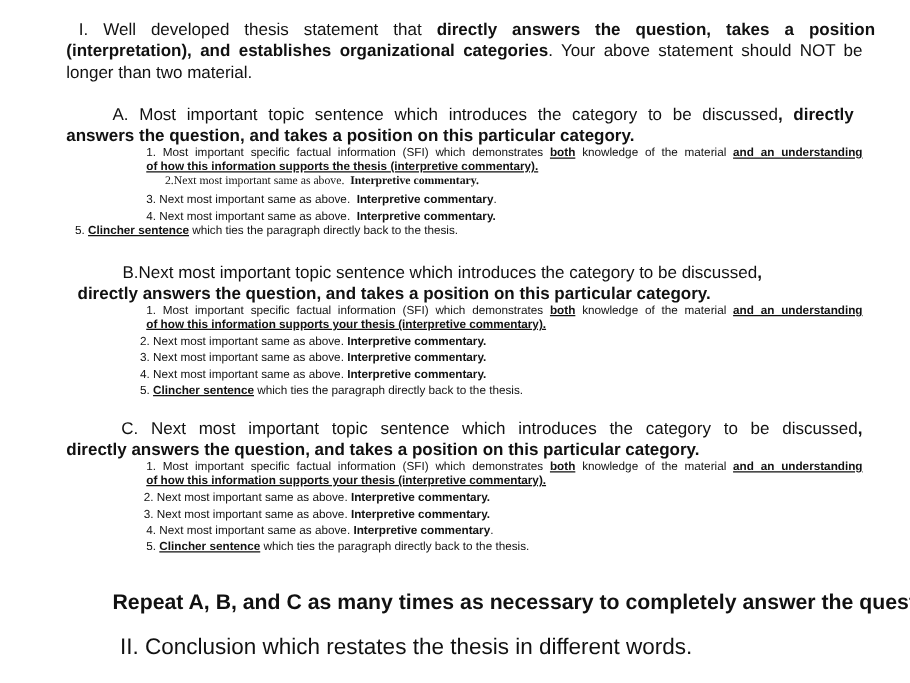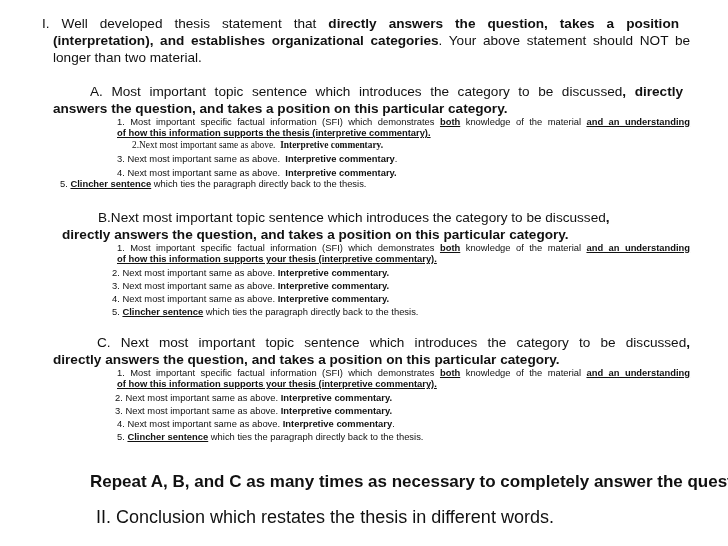--- a/index.html
+++ b/index.html
@@ -10,21 +10,21 @@
   .line { position: absolute; white-space: nowrap; }
   .big { font-size: 13.6px; line-height: 17px; }
   .small { font-size: 9.4px; line-height: 11.5px; }
   .just { text-align: justify; text-align-last: justify; white-space: normal; }
   b { font-weight: bold; }
   .bu { font-weight: bold; text-decoration: underline; }
 </style>
 </head>
 <body>
 
-<div class="line big just" style="left:42px; top:15px; width:637px;">
+<div class="line big just" style="left:63px; top:15px; width:637px;">
   <span>I.</span>
   <span>Well developed thesis statement that</span>
   <b>directly answers the question, takes a position</b>
 </div>
 <div class="line big just" style="left:53px; top:32px; width:637px;"><b>(interpretation), and establishes organizational categories</b><span>. Your above statement should NOT be</span></div>
 <div class="line big" style="left:53px; top:49px;"><span>longer than two material.</span></div>
 
 <div class="line big just" style="left:46px; top:83px; width:637px; text-indent:44px;"><span>A.</span> <span>Most important topic sentence which introduces the category to be discussed</span><b>, directly</b></div>
 <div class="line big" style="left:53px; top:100px;"><b>answers the question, and takes a position on this particular category.</b></div>
 

